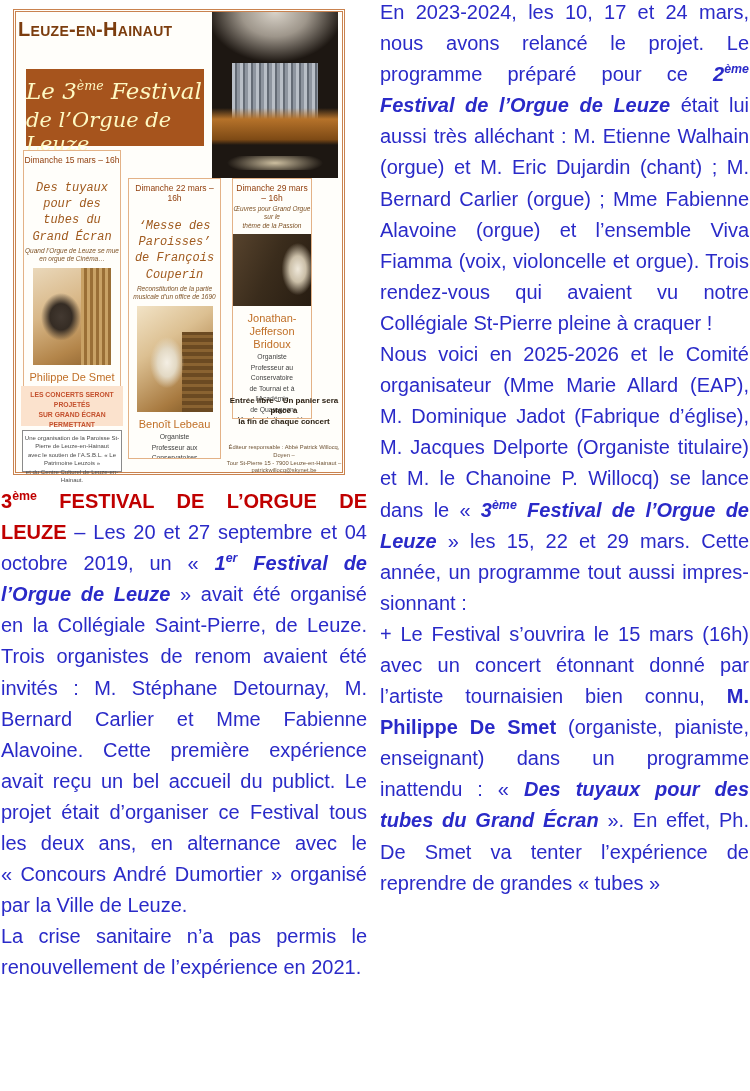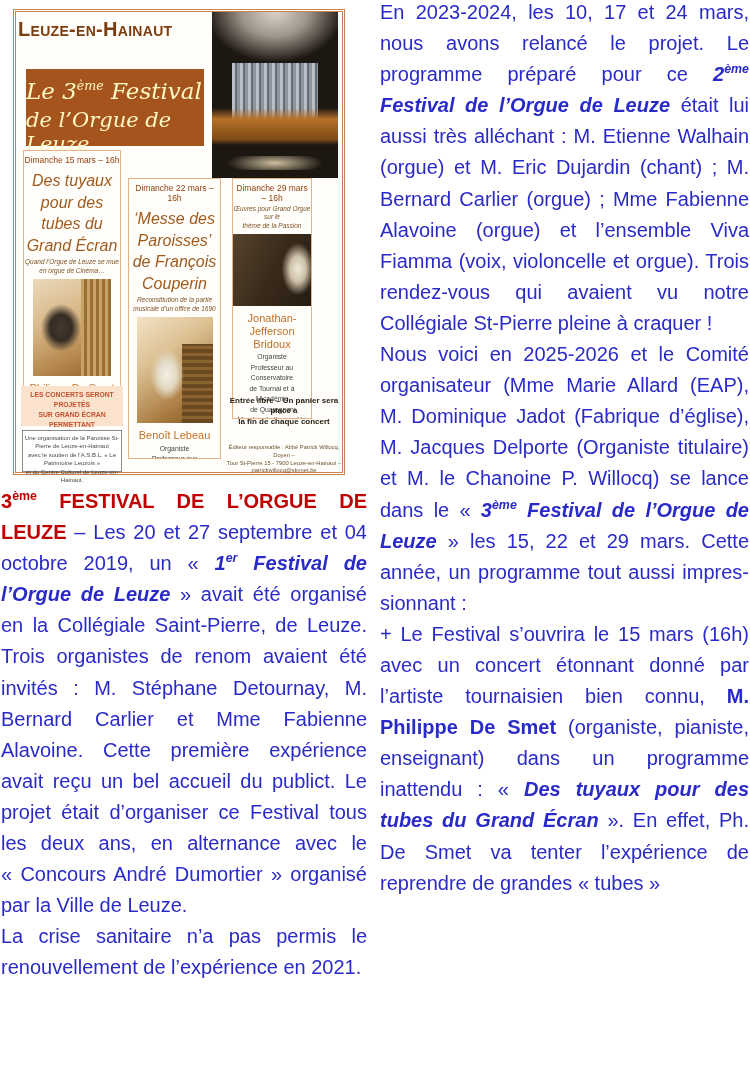--- a/index.html
+++ b/index.html
@@ -37,22 +37,22 @@
   .organ-loft{position:absolute;left:0;right:0;top:58%;height:22%;
      background:linear-gradient(to bottom,rgba(181,114,42,0) 0%,#b5722a 30%,#7e4a15 85%,rgba(29,23,18,1) 100%)}
   .organ-rail{position:absolute;left:10%;right:10%;bottom:5%;height:8%;
      background:radial-gradient(60% 100% at 50% 50%,#cdbfa0 0%,rgba(29,23,18,0) 80%)}
 
   .panel{position:absolute;border:1px solid #E3B287;background:#FFFEFA;text-align:center;overflow:hidden}
   .panel-1{left:7px;top:138px;width:98px;height:245px}
   .panel-2{left:112px;top:166px;width:93px;height:281px}
   .panel-3{left:216px;top:166px;width:80px;height:241px}
   .pd{font-size:8.5px;font-weight:400;color:#913F0E;margin-top:4px}
-  .pscript{font-family:Liberation Sans, sans-serif;font-style:italic;font-size:16px;color:#A05A1E;
-           line-height:1.35;margin-top:5px;white-space:pre-line}
+  .pscript{font-family:Liberation Mono, monospace;font-style:italic;font-size:12px;color:#A05A1E;
+           line-height:1.35;margin-top:15px;white-space:pre-line}
   .psub{font-size:6.5px;font-style:italic;color:#7E5226;line-height:1.3;margin-top:2px;white-space:pre-line}
   .pname{font-size:11px;font-weight:400;color:#C06F27;line-height:1.15;margin-top:6px;white-space:pre-line}
   .pcred{font-size:6.8px;color:#3F3F3F;line-height:1.55;margin-top:2px;white-space:pre-line}
 
   .photo{margin:4px auto 0;position:relative;overflow:hidden}
   .photo-1{width:78px;height:97px;background:linear-gradient(155deg,#ead8ba 0%,#d8b787 40%,#b3854a 75%,#8a5f2c 100%)}
   .photo-1::before{content:"";position:absolute;right:0;top:0;width:38%;height:100%;
      background:repeating-linear-gradient(90deg,#c9a265 0 3px,#9a6f36 3px 6px)}
   .photo-1::after{content:"";position:absolute;left:10%;top:26%;width:52%;height:70%;
      background:radial-gradient(closest-side at 50% 35%,#433931 0%,#352c24 55%,rgba(53,44,36,0) 100%)}

